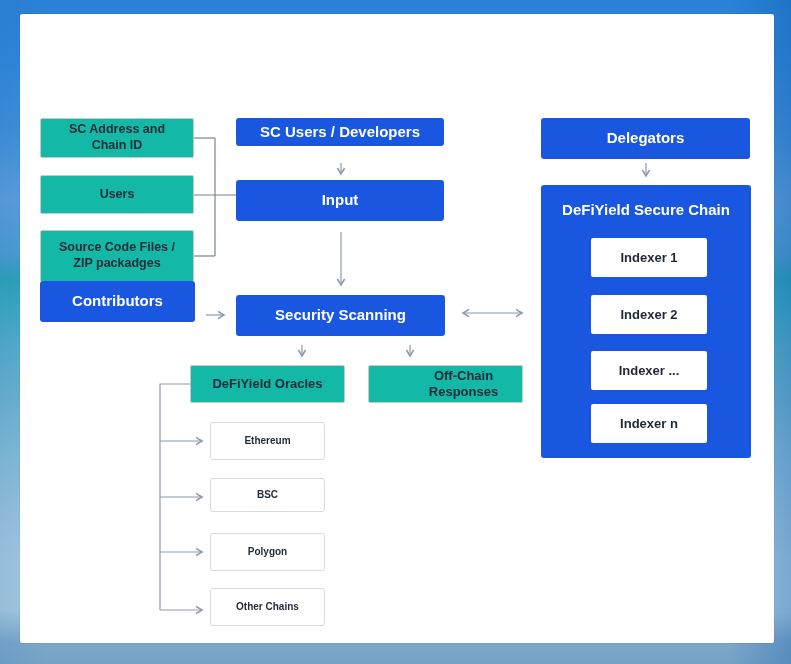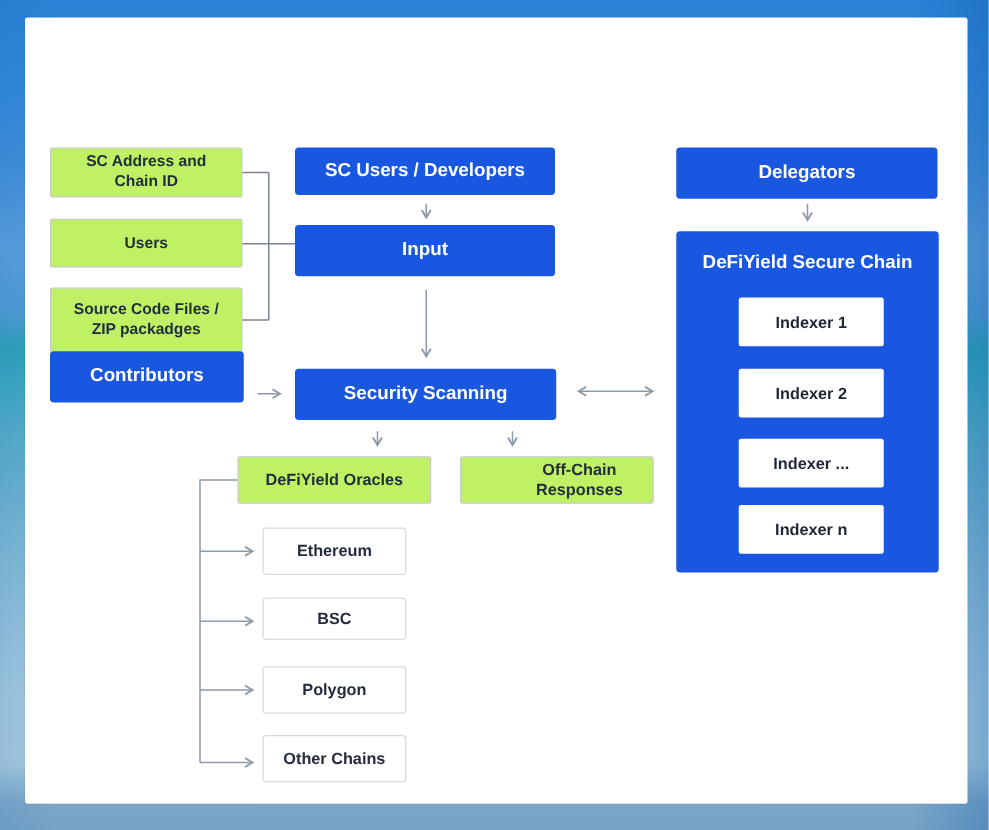--- a/index.html
+++ b/index.html
@@ -12,24 +12,24 @@
         #2ea2b9 42%, #3ba8c2 46%, #55adc9 52%, #6db2d0 60%, #84bbd7 68%,
         #96c2dc 76%, #a4c9e0 84%, #a6c9de 92%, #7ba7c9 96.8%, #76a3c6 100%);
   }
   .card{position:absolute;left:20px;top:14px;width:754px;height:629px;background:#ffffff;
     border-radius:2px;box-shadow:0 0 0 1px rgba(0,0,0,0.04);}
   .title{position:absolute;left:0;top:18px;width:100%;text-align:center;
     font-size:41px;font-weight:700;letter-spacing:0.5px;color:#141d29;}
   .node{position:absolute;display:flex;align-items:center;justify-content:center;
     text-align:center;box-sizing:border-box;line-height:1.25;}
   .blue{background:#1a57e0;color:#ffffff;font-weight:700;font-size:15px;border-radius:3px;}
-  .gray{background:#bef264;border:1px solid #c9c9c9;color:#232d3b;font-weight:700;
+  .gray{background:#14b8a6;border:1px solid #c9c9c9;color:#232d3b;font-weight:700;
     font-size:12.5px;border-radius:2px;white-space:pre-line;}
   .white{background:#ffffff;border:1px solid #d6dbe3;color:#232d3b;font-weight:700;
-    font-size:13px;border-radius:3px;}
+    font-size:10px;border-radius:3px;}
   .bigbox{position:absolute;background:#1a57e0;border-radius:3px;}
   .bigbox-title{position:absolute;left:0;top:16px;width:100%;text-align:center;
     color:#ffffff;font-weight:700;font-size:15px;}
   .indexer{position:absolute;left:50px;width:116px;height:39px;background:#ffffff;
     border-radius:2px;display:flex;align-items:center;justify-content:center;
     color:#1e2734;font-weight:700;font-size:13px;}
   .arrows{position:absolute;left:0;top:0;width:754px;height:629px;pointer-events:none;}
 </style>
 </head>
 <body>
@@ -38,21 +38,21 @@
   <div class="card">
 
 
     <div class="node gray" style="left:20px;top:104px;width:154px;height:40px;">SC Address and
 Chain ID</div>
     <div class="node gray" style="left:20px;top:161px;width:154px;height:39px;">Users</div>
     <div class="node gray" style="left:20px;top:216px;width:154px;height:52px;">Source Code Files /
 ZIP packadges</div>
 
     <div class="node blue" style="left:20px;top:267px;width:155px;height:41px;text-align:center;">Contributors</div>
-    <div class="node blue" style="left:216px;top:104px;width:208px;height:38px;">SC Users / Developers</div>
+    <div class="node blue" style="left:216px;top:104px;width:208px;height:28px;">SC Users / Developers</div>
     <div class="node blue" style="left:216px;top:166px;width:208px;height:41px;">Input</div>
     <div class="node blue" style="left:216px;top:281px;width:209px;height:41px;">Security Scanning</div>
 
     <div class="node gray" style="left:170px;top:351px;width:155px;height:38px;font-size:13px;">DeFiYield Oracles</div>
     <div class="node gray" style="left:348px;top:351px;width:155px;height:38px;font-size:13px;padding-left:36px;">Off-Chain Responses</div>
 
     <div class="node white" style="left:190px;top:408px;width:115px;height:38px;">Ethereum</div>
     <div class="node white" style="left:190px;top:464px;width:115px;height:34px;">BSC</div>
     <div class="node white" style="left:190px;top:519px;width:115px;height:38px;">Polygon</div>
     <div class="node white" style="left:190px;top:574px;width:115px;height:38px;">Other Chains</div>

